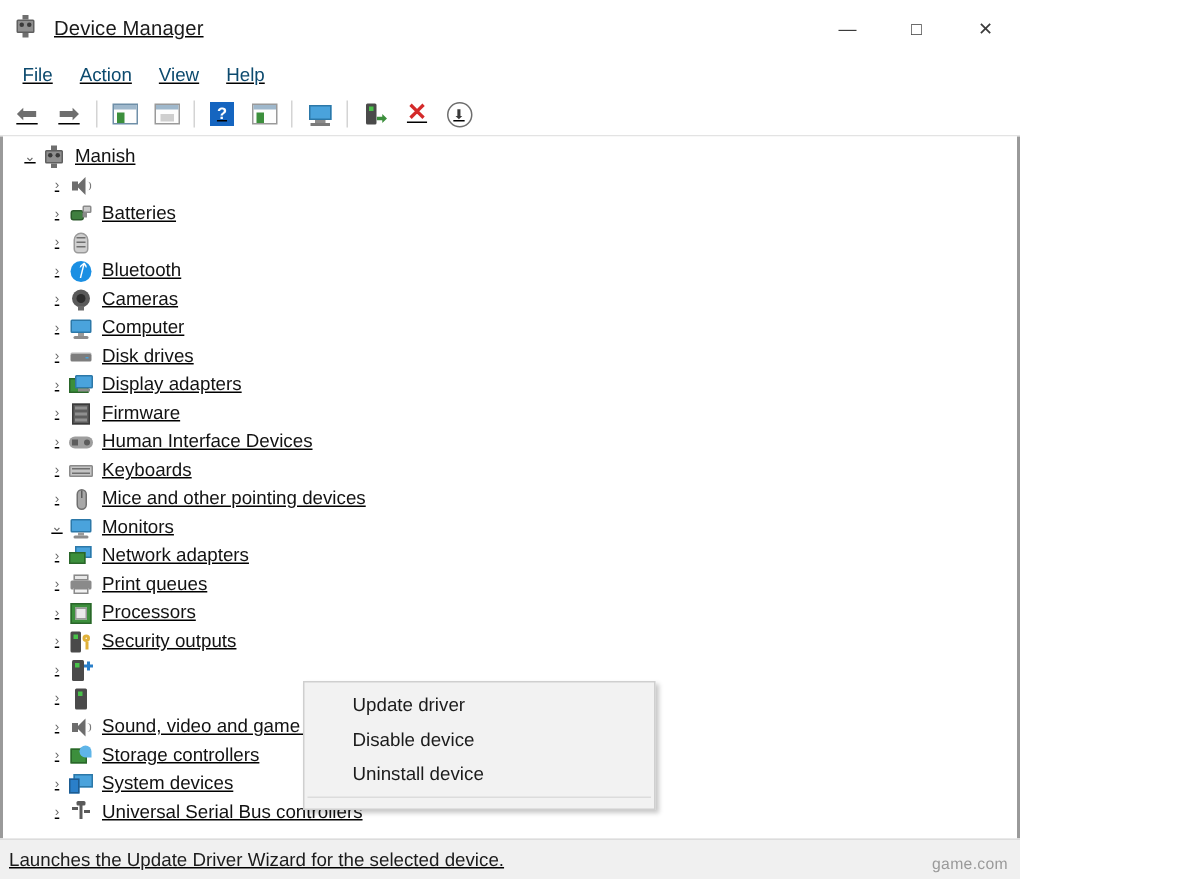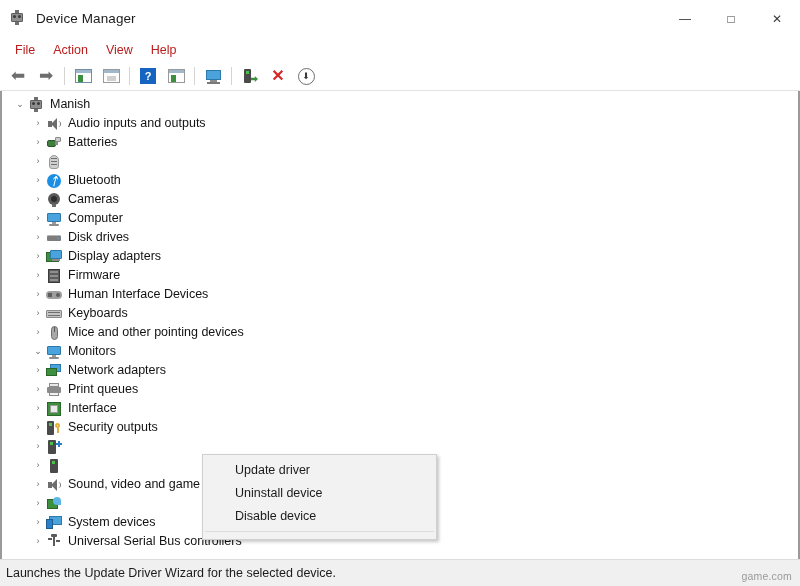--- a/index.html
+++ b/index.html
@@ -14,26 +14,27 @@
     font-size: 12px;
     color: #000000;
     overflow: hidden;
     position: relative;
   }
 
   
   #window {
     position: absolute;
     left: 0; top: 0;
-    width: 800px;
+    width: 680px;
     height: 586px;
     background: #ffffff;
     box-sizing: border-box;
     display: flex;
     flex-direction: column;
+    text-decoration: underline;
   }
 
   
   #titlebar {
     height: 37px;
     min-height: 37px;
     background: #ffffff;
     display: flex;
     align-items: center;
     position: relative;
@@ -74,21 +75,21 @@
     height: 24px;
     min-height: 24px;
     display: flex;
     align-items: center;
     padding-left: 6px;
     background: #ffffff;
   }
   .menuitem {
     padding: 3px 9px;
     font-size: 12.5px;
-    color: #b91c1c;
+    color: #0c4a6e;
     cursor: default;
     border-radius: 1px;
   }
 
   
   #toolbar {
     height: 28px;
     min-height: 28px;
     display: flex;
     align-items: center;
@@ -399,21 +400,20 @@
         <span class="tlabel">Manish</span>
       </div>
 
       <div class="trow" style="padding-left:28px;">
         <span class="twist">›</span>
         <span class="ticon">
             <i class="ic spk-body"></i>
             <i class="ic spk-cone"></i>
             <i class="ic spk-w1"></i>
           </span>
-        <span class="tlabel">Audio inputs and outputs</span>
       </div>
 
       <div class="trow" style="padding-left:28px;">
         <span class="twist">›</span>
         <span class="ticon">
             <i class="ic bat-b"></i>
             <i class="ic bat-plug"></i>
             <i class="ic bat-cap"></i>
           </span>
         <span class="tlabel">Batteries</span>
@@ -546,21 +546,21 @@
           </span>
         <span class="tlabel">Print queues</span>
       </div>
 
       <div class="trow" style="padding-left:28px;">
         <span class="twist">›</span>
         <span class="ticon">
             <i class="ic cpu-o"></i>
             <i class="ic cpu-i"></i>
           </span>
-        <span class="tlabel">Interface</span>
+        <span class="tlabel">Processors</span>
       </div>
 
       <div class="trow" style="padding-left:28px;">
         <span class="twist">›</span>
         <span class="ticon">
             <i class="ic sd-t"></i>
             <i class="ic sd-l"></i>
             <i class="ic sd-k"></i>
             <i class="ic sd-k2"></i>
           </span>
@@ -594,20 +594,21 @@
           </span>
         <span class="tlabel">Sound, video and game controllers</span>
       </div>
 
       <div class="trow" style="padding-left:28px;">
         <span class="twist">›</span>
         <span class="ticon">
             <i class="ic st-c"></i>
             <i class="ic st-a"></i>
           </span>
+        <span class="tlabel">Storage controllers</span>
       </div>
 
       <div class="trow" style="padding-left:28px;">
         <span class="twist">›</span>
         <span class="ticon">
             <i class="ic sy-m"></i>
             <i class="ic sy-c"></i>
           </span>
         <span class="tlabel">System devices</span>
       </div>
@@ -620,22 +621,22 @@
             <i class="ic usb-a"></i>
             <i class="ic usb-b"></i>
           </span>
         <span class="tlabel">Universal Serial Bus controllers</span>
       </div>
 
     </div>
 
     <div id="ctxmenu">
       <div class="ctxitem">Update driver</div>
+      <div class="ctxitem">Disable device</div>
       <div class="ctxitem">Uninstall device</div>
-      <div class="ctxitem">Disable device</div>
       <div class="ctxsep"></div>
 
     </div>
   </div>
 
   <div id="statusbar">
     <span>Launches the Update Driver Wizard for the selected device.</span>
     <span id="watermark">game.com</span>
   </div>
 

